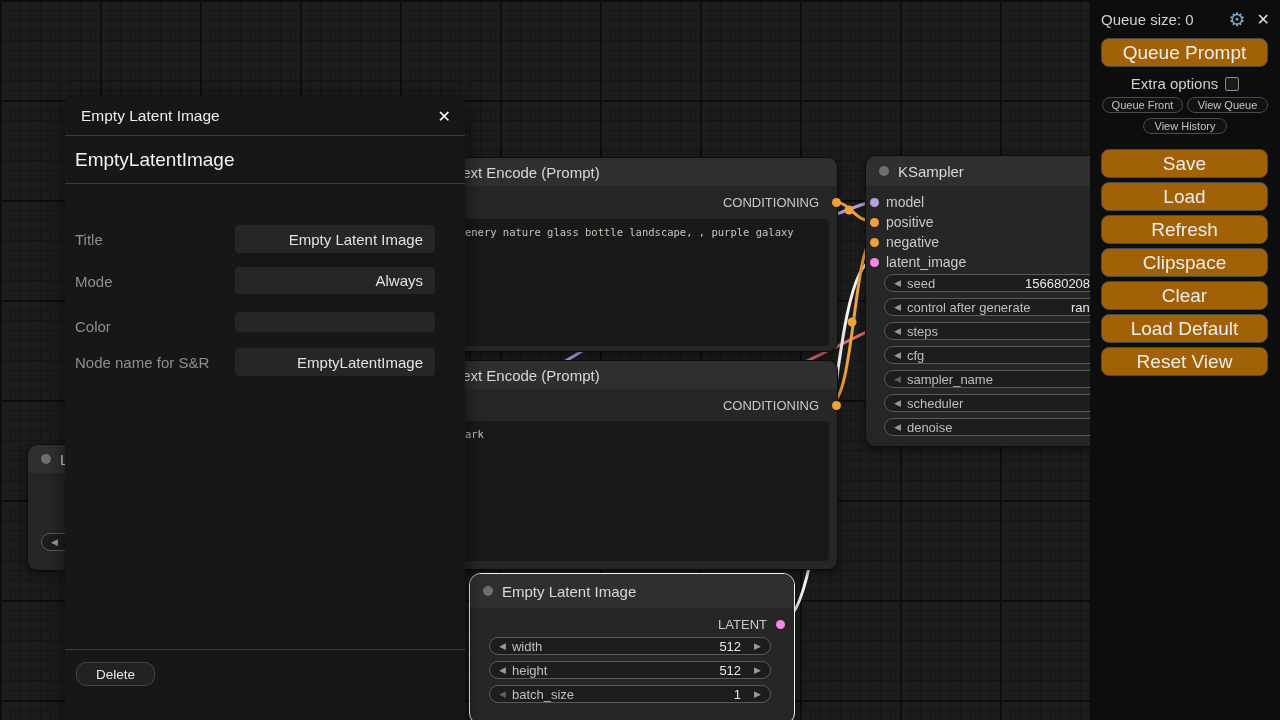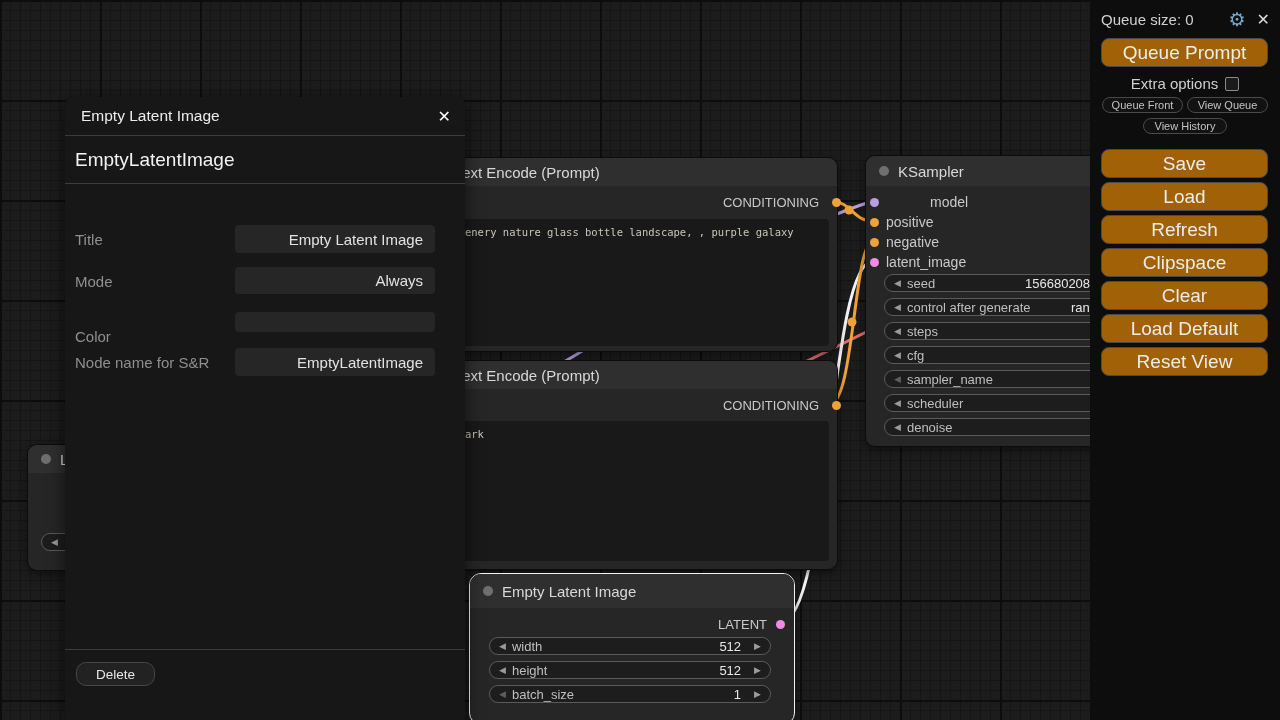--- a/index.html
+++ b/index.html
@@ -122,21 +122,21 @@
       <span class="slotdot" style="background:#efa13a;"></span>
     </div>
     <div class="prompt" style="top:60px;width:410px;height:140px;">watermark</div>
   </div>
 
   <div class="node" style="left:865px;top:155px;width:300px;height:290px;">
     <div class="ntitle" style="height:30px;">
       <span class="ndot"></span>
       <span class="ntext">KSampler</span>
     </div>
-    <div class="inrow" style="top:38px;gap:44px;">
+    <div class="inrow" style="top:38px;">
       <span class="indot" style="background:#b79fe0;"></span>
       <span class="inlabel">model</span>
     </div>
     <div class="inrow" style="top:58px;">
       <span class="indot" style="background:#efa13a;"></span>
       <span class="inlabel">positive</span>
     </div>
     <div class="inrow" style="top:78px;">
       <span class="indot" style="background:#efa13a;"></span>
       <span class="inlabel">negative</span>
@@ -227,21 +227,21 @@
         <span>Empty Latent Image</span>
       </div>
     </div>
     <div class="frow" style="top:170px;">
       <span class="flabel" style="top:6px;">Mode</span>
       <div class="fbox" style="top:0;height:27px;">
         <span>Always</span>
       </div>
     </div>
     <div class="frow" style="top:212px;">
-      <span class="flabel" style="top:19px;">Color</span>
+      <span class="flabel" style="top:9px;">Color</span>
       <div class="fbox" style="top:3px;height:20px;">
         <span></span>
       </div>
     </div>
     <div class="frow" style="top:249px;">
       <span class="flabel" style="top:8px;">Node name for S&amp;R</span>
       <div class="fbox" style="top:2px;height:28px;">
         <span>EmptyLatentImage</span>
       </div>
     </div>

